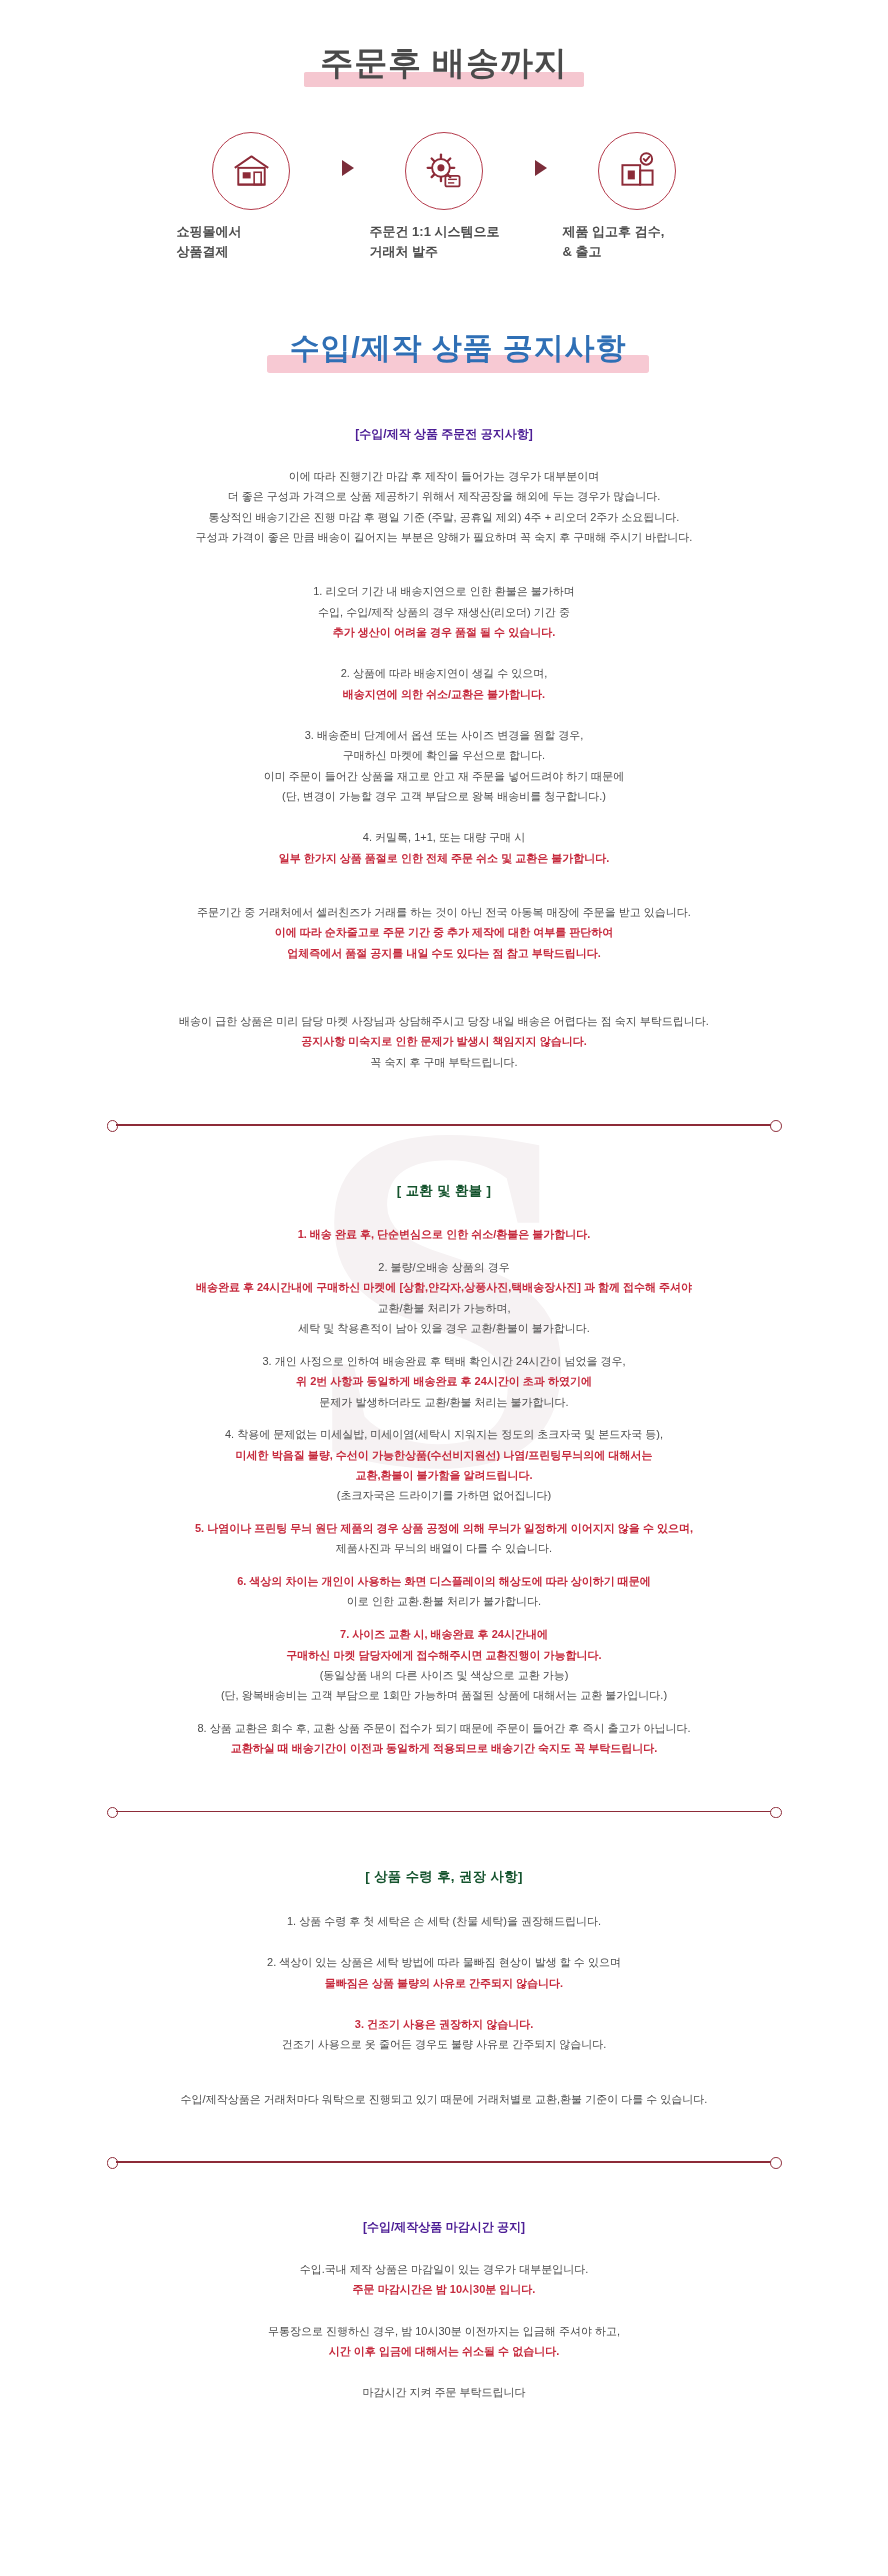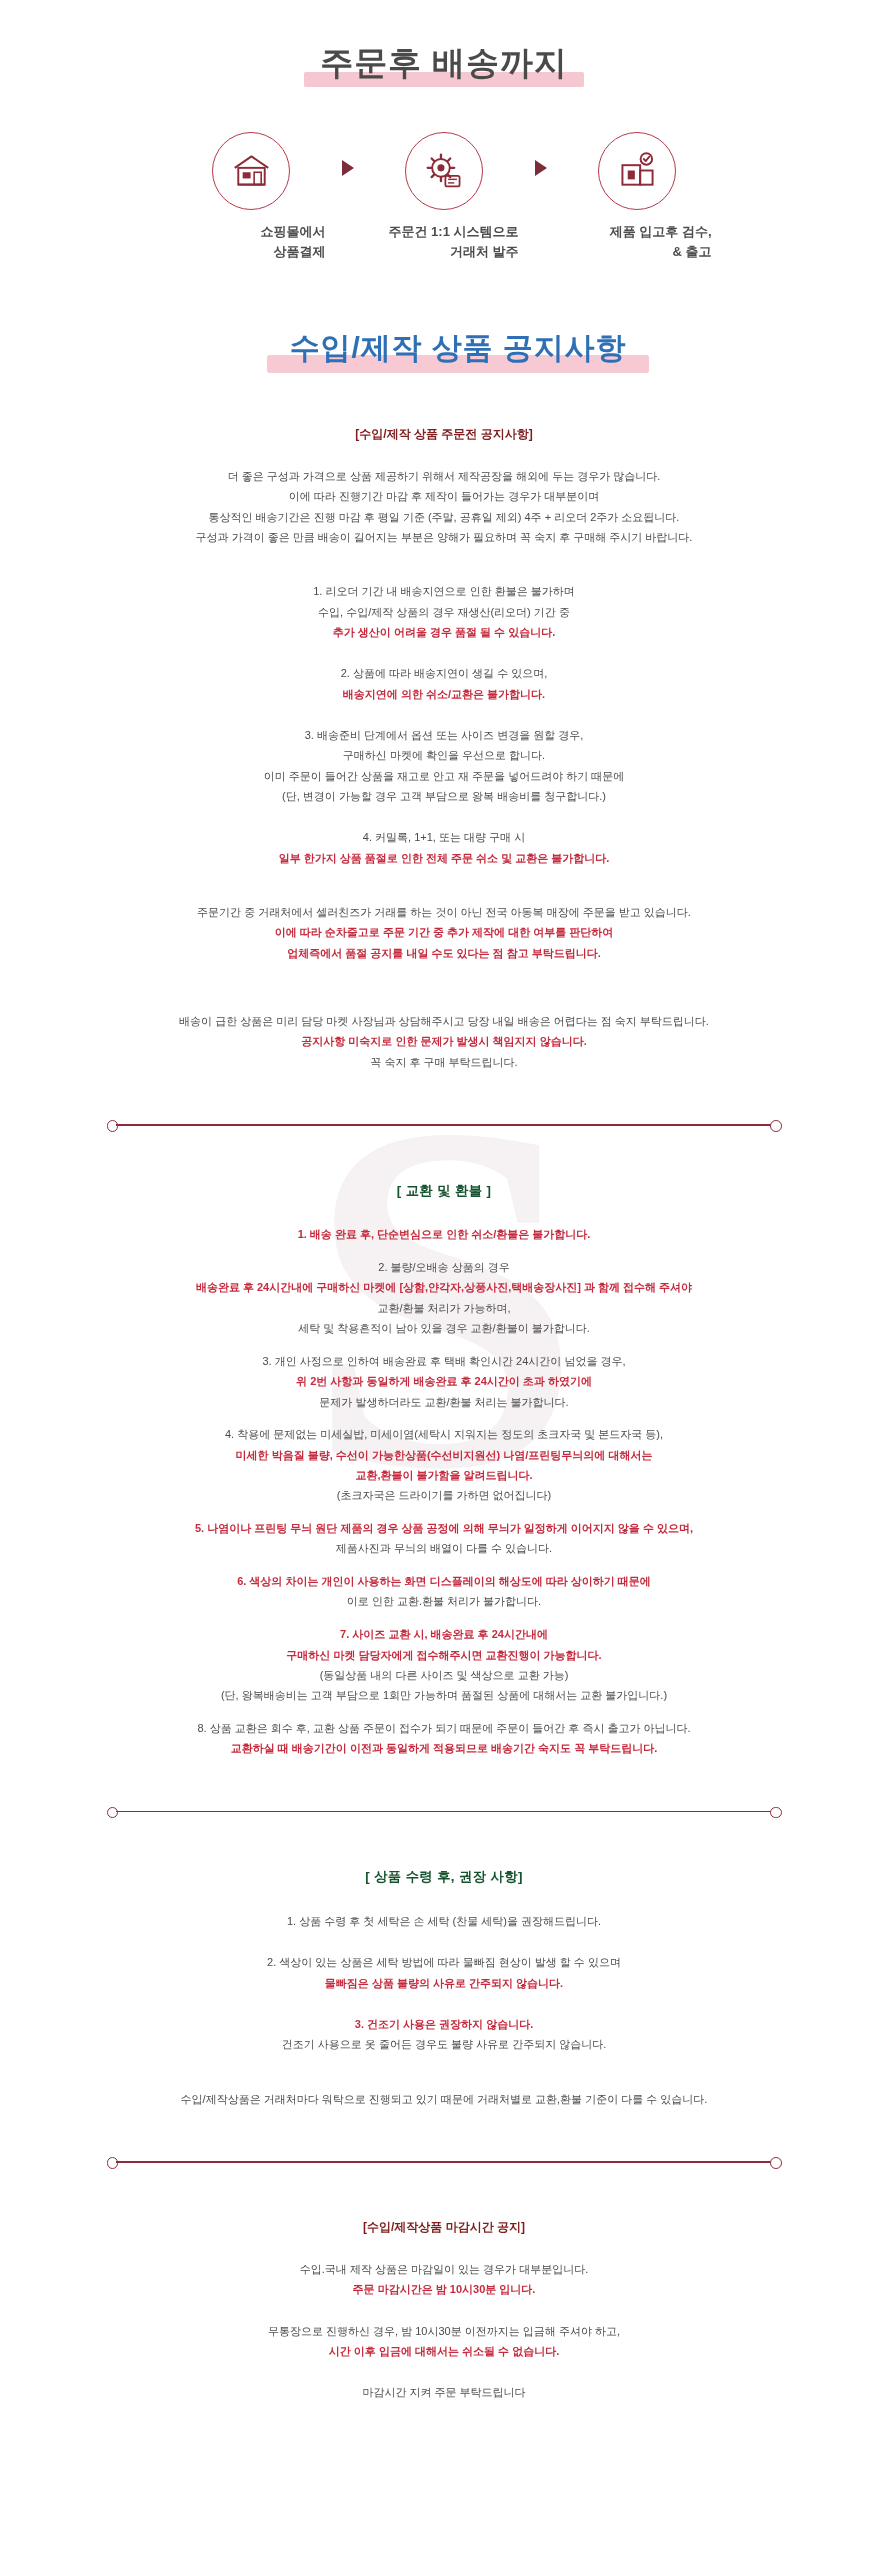--- a/index.html
+++ b/index.html
@@ -64,21 +64,21 @@
   
   .steps{
     margin-top:41px;
     display:flex;
     align-items:flex-start;
     justify-content:center;
     gap:16px;
   }
   .step{
     width:149px;
-    text-align:right;
+    text-align:left;
   }
   .step-circle{
     width:76px;height:76px;
     margin:0 auto;
     border:1.8px solid #b43a4b;
     border-radius:50%;
     display:flex;align-items:center;justify-content:center;
     background:#fff;
   }
   .step-circle svg{display:block;}
@@ -124,21 +124,21 @@
 
   
   .block{
     text-align:center;
     font-size:11px;
     line-height:1.85;
     color:#4a4a4a;
   }
   .block .h{
     font-weight:bold;
-    color:#7f1d1d;
+    color:#4c1d95;
     font-size:12px;
   }
   .block .red{color:#c62a3d;font-weight:bold;}
   .gap-s{height:12.4px;}
   .gap-m{height:21px;}
   .gap-l{height:34px;}
   .gap-xl{height:48px;}
 
   .sec-head{
     text-align:center;
@@ -262,22 +262,22 @@
         <span>수입/제작 상품 공지사항</span>
       </div>
     </div>
 
     <div class="gap-xl"></div>
 
     <div class="block pad">
       <div class="h">[수입/제작 상품 주문전 공지사항]</div>
       <div class="gap-m"></div>
       <div>
+        <div>이에 따라 진행기간 마감 후 제작이 들어가는 경우가 대부분이며</div>
         <div>더 좋은 구성과 가격으로 상품 제공하기 위해서 제작공장을 해외에 두는 경우가 많습니다.</div>
-        <div>이에 따라 진행기간 마감 후 제작이 들어가는 경우가 대부분이며</div>
         <div>통상적인 배송기간은 진행 마감 후 평일 기준 (주말, 공휴일 제외) 4주 + 리오더 2주가 소요됩니다.</div>
         <div>구성과 가격이 좋은 만큼 배송이 길어지는 부분은 양해가 필요하며 꼭 숙지 후 구매해 주시기 바랍니다.</div>
       </div>
 
       <div class="gap-l"></div>
 
       <div>
         <div>1. 리오더 기간 내 배송지연으로 인한 환불은 불가하며</div>
         <div>수입, 수입/제작 상품의 경우 재생산(리오더) 기간 중</div>
         <div class="red">추가 생산이 어려울 경우 품절 될 수 있습니다.</div>

